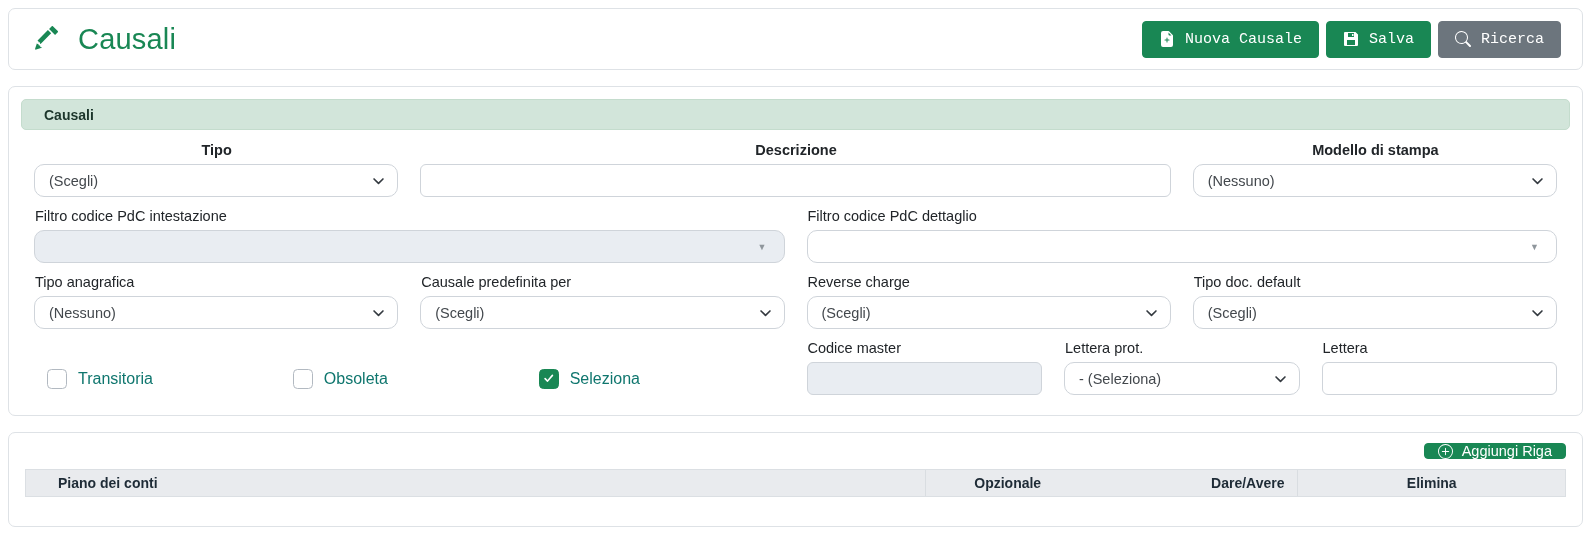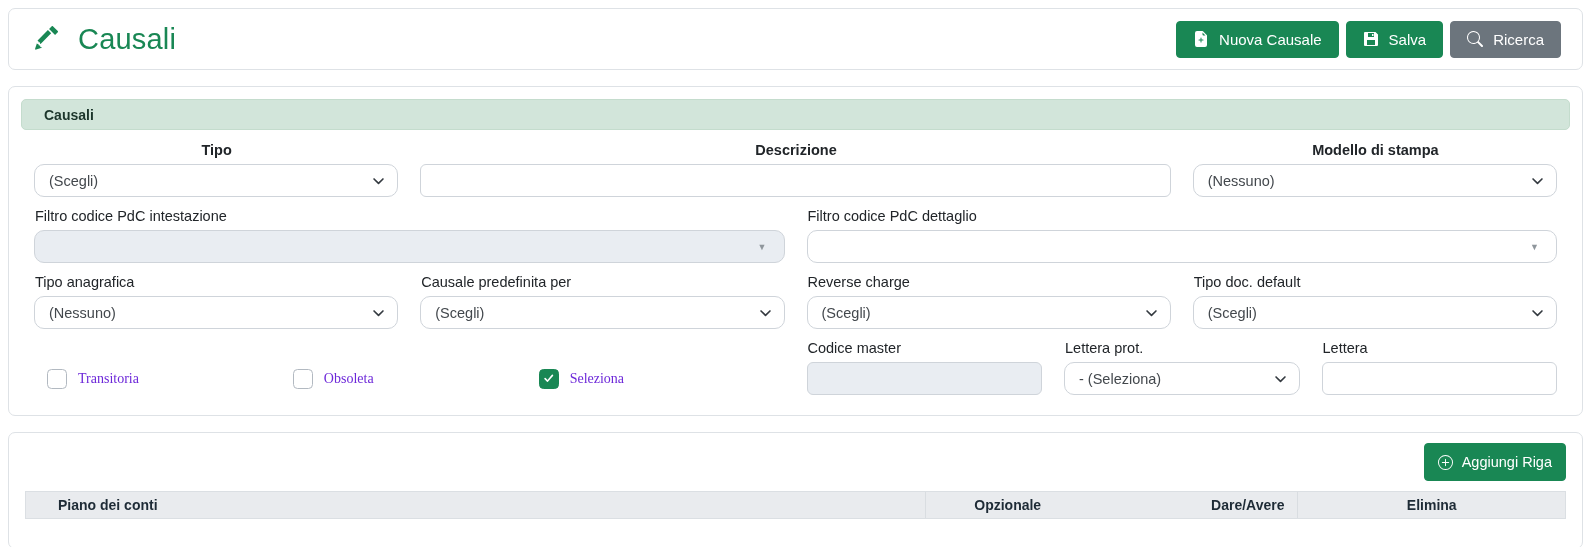--- a/index.html
+++ b/index.html
@@ -10,21 +10,21 @@
     color:#212529;
   }
   .page { padding:8px; display:flex; flex-direction:column; gap:16px; }
   .panel { background:#fff; border:1px solid #dee2e6; border-radius:7px; }
 
   
   .topbar { height:62px; display:flex; align-items:center; justify-content:space-between; padding:0 21px 0 23px; }
   .title-wrap { display:flex; align-items:center; gap:20px; }
   .title-wrap svg { display:block; }
   .page-title { font-size:29px; color:#198754; letter-spacing:.2px; }
-  .actions { display:flex; gap:7px; }
+  .actions { display:flex; gap:7px;font-family:Liberation Mono, monospace; }
   .btn {
     display:inline-flex; align-items:center; gap:10px; height:37px; padding:0 16px;
     border-radius:4px; border:1px solid transparent; color:#fff; font-size:15px;
     font-family:inherit; cursor:pointer; white-space:nowrap;
   }
   .btn svg { display:block; }
   .btn-green { background:#198754; border-color:#198754; }
   .btn-gray  { background:#6c757d; border-color:#6c757d; }
 
   
@@ -54,26 +54,26 @@
 
   .checks { display:flex; align-self:end; height:33px; padding-left:13px; }
   .check-item { width:33.333%; display:flex; align-items:center; gap:11px; cursor:pointer; }
   .checkbox {
     width:20px; height:20px; border:1px solid #b2b9c1; border-radius:4.5px; background:#fff;
     display:flex; align-items:center; justify-content:center; flex:0 0 auto;
   }
   .checkbox svg { display:none; }
   .checkbox.checked { background:#198754; border-color:#198754; }
   .checkbox.checked svg { display:block; }
-  .check-label { font-size:14px; color:#6d28d9;font-family:Liberation Serif, serif; }
+  .check-label { font-size:16px; color:#0f766e; }
 
   
   .table-panel { padding:10px 16px 29px; }
   .addrow-wrap { display:flex; justify-content:flex-end; }
-  .btn-add { height:38px; padding:0 13px; font-size:14.5px; gap:9px; border-radius:4px; }
+  .btn-add { height:16px; padding:0 13px; font-size:14.5px; gap:9px; border-radius:4px; }
   .table-head { margin-top:10px; display:flex; background:#e9ebee; border:1px solid #dbdfe3;padding-left:19px; }
   .th {
     padding:4px 13px; font-size:14px; font-weight:bold; color:#1e2b36; line-height:18px;
     border-left:1px solid #d9dde1;
   }
   .th:first-child { border-left:none; }
   .th-piano    { width:57.9%; text-align:left; }
   .th-opzionale{ width:7.9%;  text-align:right; padding-left:4px; padding-right:4px; }
   .th-dare     { width:16.6%; text-align:right; border-left:none; }
   .th-elimina  { width:17.6%; text-align:center; }

